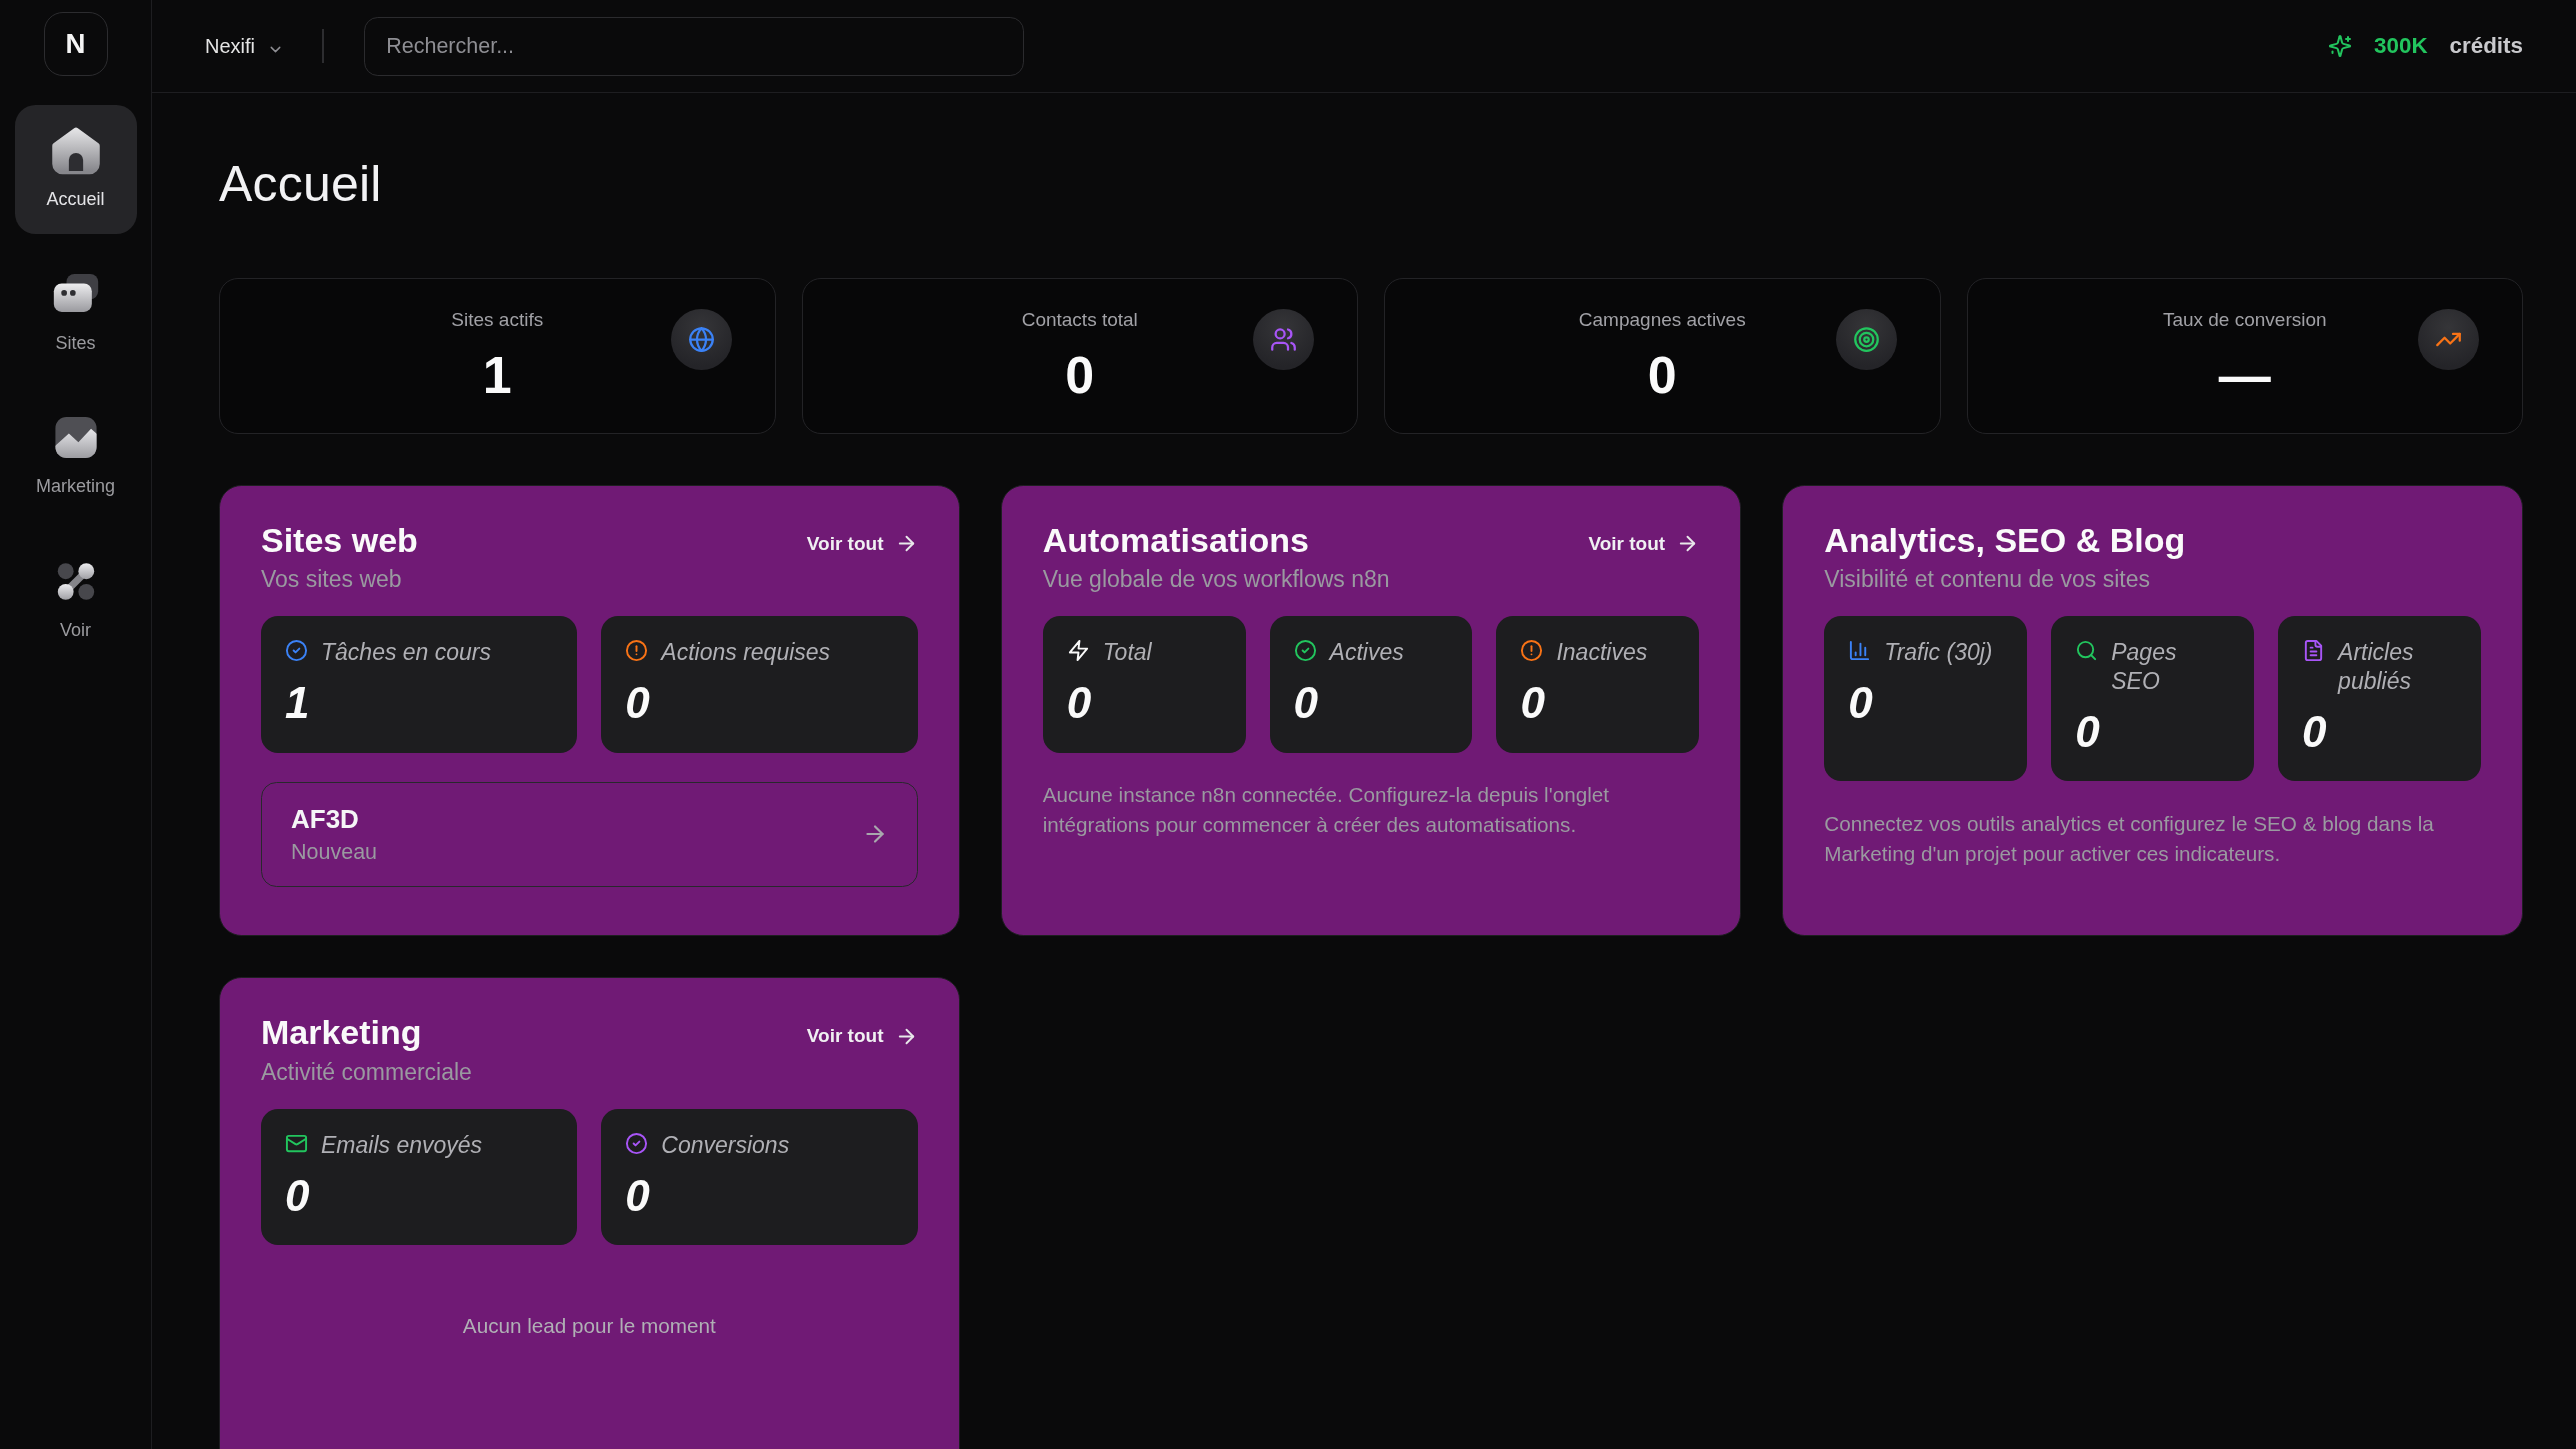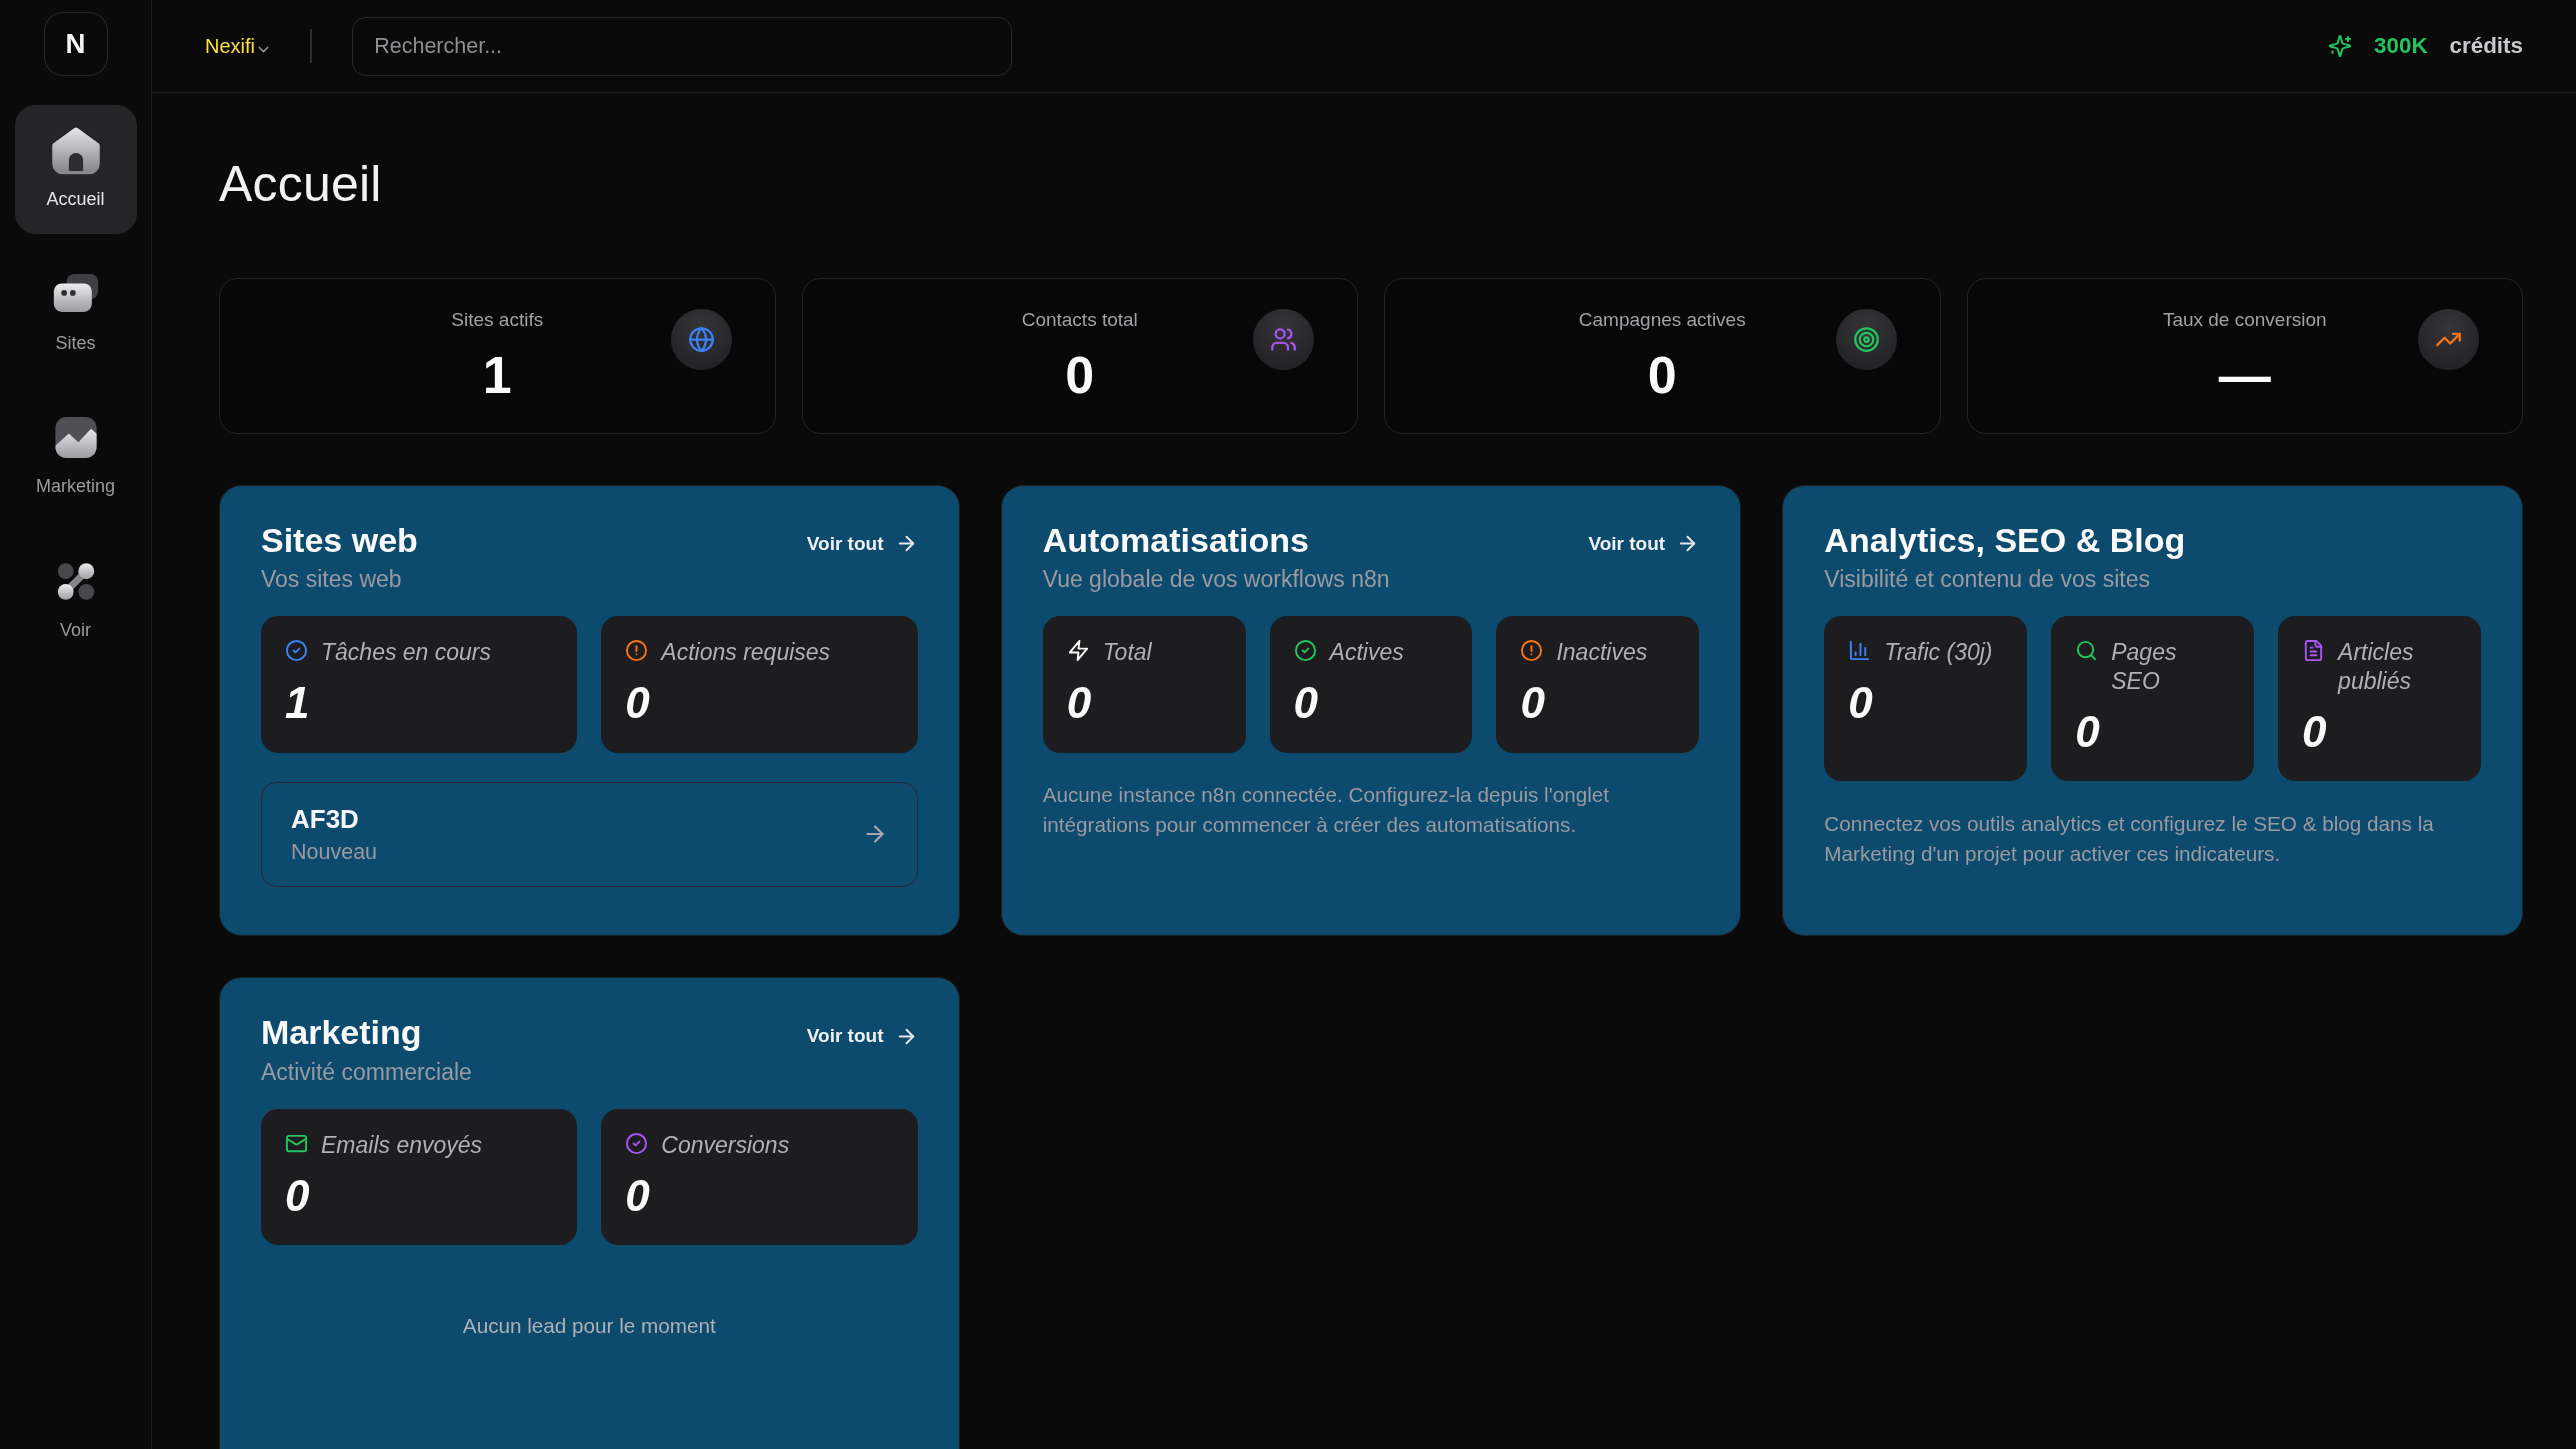--- a/index.html
+++ b/index.html
@@ -17,22 +17,22 @@
               display:flex; flex-direction:column; align-items:center; padding-top:17px; cursor:pointer; }
   .nav-item.active { background:#252528; }
   .nav-item svg { width:60px; height:57px; }
   .nav-label { margin-top:10.3px; font-size:18px; color:#9b9b9f; }
   .nav-item.active .nav-label { color:#e4e4e7; }
 
   
   .right { flex:1; display:flex; flex-direction:column; min-width:0; }
   .topbar { height:93px; flex:0 0 93px; border-bottom:1.7px solid #1e1e21;
             display:flex; align-items:center; padding:0 53px; }
-  .workspace { display:flex; align-items:flex-end; font-size:20px; font-weight:500;
-               color:#fde047; cursor:pointer; }
+  .workspace { display:flex; align-items:flex-end; gap:12px; font-size:20px; font-weight:500;
+               color:#e5e5e5; cursor:pointer; }
   .workspace svg { width:17px; height:17px; color:#8e8e93; }
   .tb-sep { width:1.7px; height:34px; background:#2d2d30; margin:0 40px 0 38px; }
   .search { width:660px; height:59px; border:1.7px solid #2b2b2e; border-radius:13.8px;
             background:transparent; color:#e5e5e7; font-size:21.5px; padding:0 21.5px;
             font-family:"Liberation Sans", sans-serif; outline:none; }
   .search::placeholder { color:#8e8e93; }
   .credits { margin-left:auto; display:flex; align-items:center; gap:22px; cursor:pointer; }
   .credits svg { width:24px; height:24px; color:#22c55e; }
   .credits-value { font-size:22.4px; font-weight:600; color:#22c55e; }
   .credits-label { font-size:22.4px; font-weight:600; color:#c9c9cd; }
@@ -48,21 +48,21 @@
                border-radius:19px; padding:29px 40px 0 40px;text-align:center; }
   .stat-label { font-size:19px; color:#a1a1a6; line-height:1.3; }
   .stat-value { font-size:52px; font-weight:600; color:#fafafa; margin-top:13.8px; line-height:1.15; }
   .stat-bubble { position:absolute; top:30px; right:43px; width:61px; height:61px; border-radius:50%;
                  background:radial-gradient(circle at 50% 30%, #353538, #242428 75%);
                  display:grid; place-items:center; }
   .stat-bubble svg { width:27px; height:27px; }
 
   
   .panels { display:grid; grid-template-columns:repeat(3,1fr); gap:41px; margin-top:51px; }
-  .panel { background:#0c4a6e; border:1.7px solid #1e1e21; border-radius:22.4px;
+  .panel { background:#701a75; border:1.7px solid #1e1e21; border-radius:22.4px;
            padding:33px 41px 48px 41px; min-height:447px; }
   .panel.tall { min-height:526px; }
   .panel-head { display:flex; justify-content:space-between; align-items:flex-start; }
   .panel-title { font-size:34px; font-weight:600; color:#fafafa; line-height:1.25; }
   .panel-sub { font-size:23px; color:#9a9aa0; margin-top:4.3px; line-height:1.3; }
   .view-all { display:flex; align-items:center; gap:11.2px; margin-top:13.8px; cursor:pointer;
               font-size:19px; font-weight:700; color:#f0f0f2; white-space:nowrap; }
   .view-all svg { width:23px; height:23px; color:#e8e8ea; }
 
   .tiles { display:grid; gap:24px; margin-top:20.7px; }

